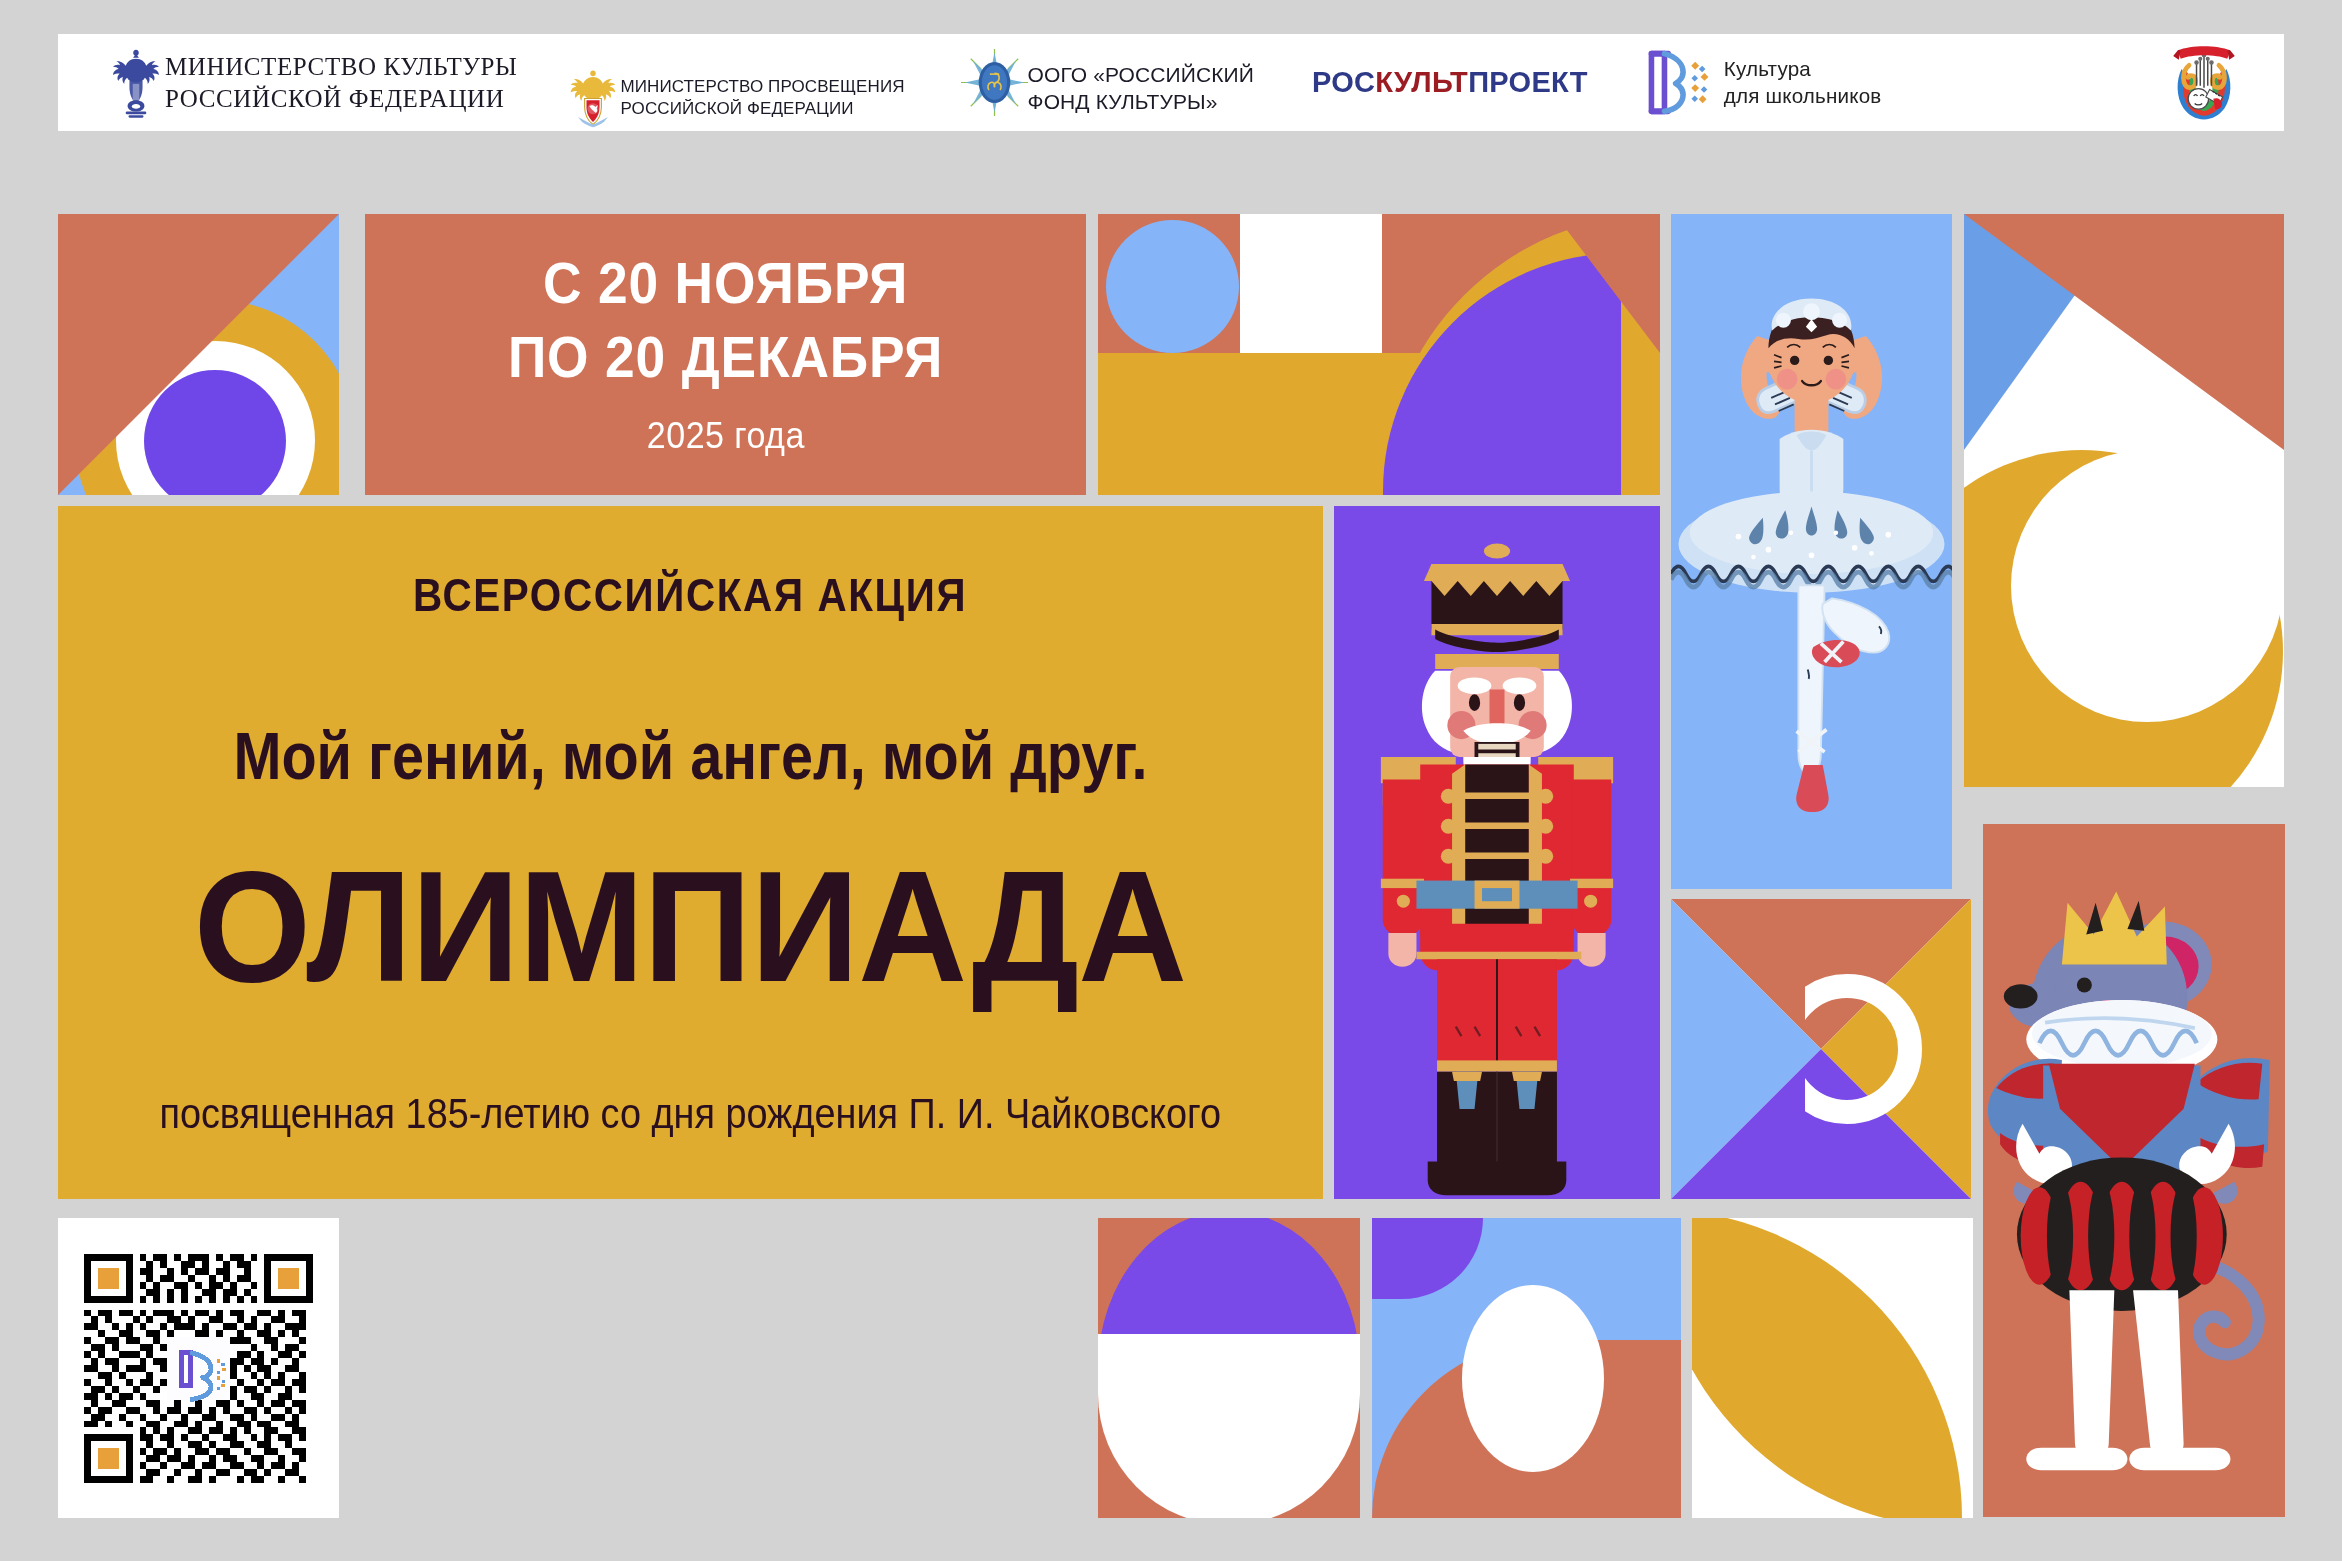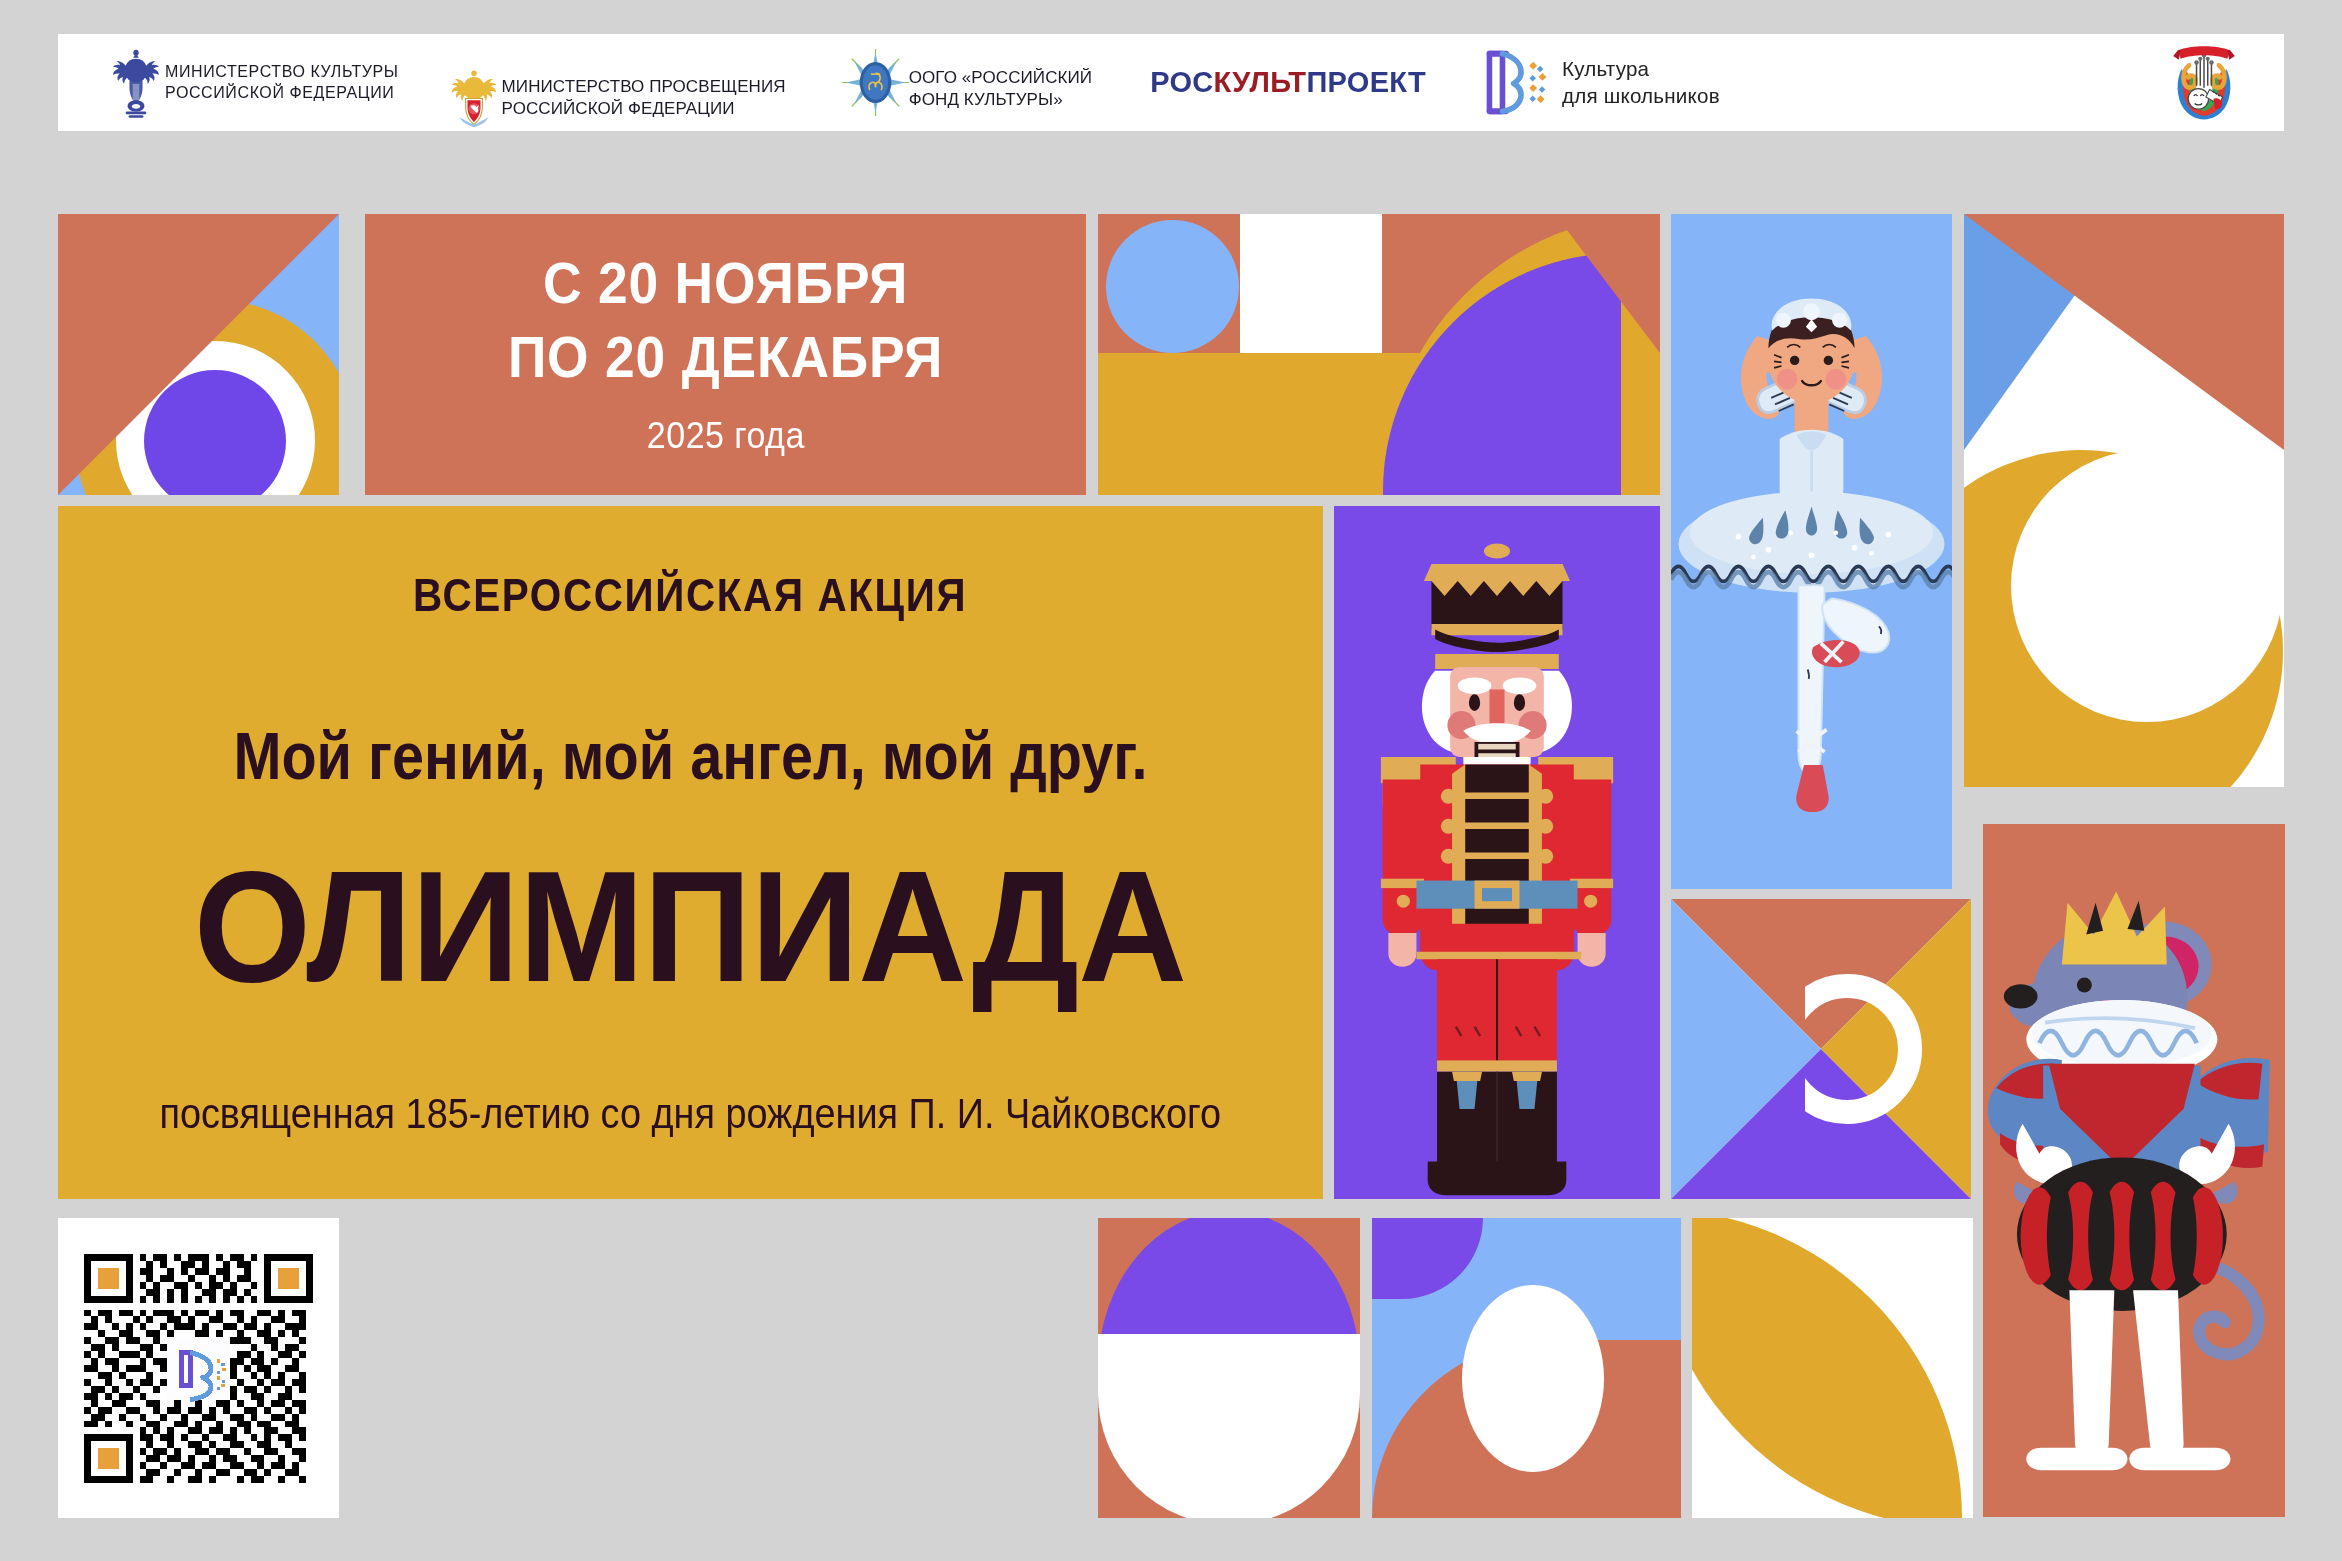--- a/index.html
+++ b/index.html
@@ -18,25 +18,25 @@
     position:absolute;left:58px;top:34px;width:2226px;height:97px;
     background:#ffffff;display:flex;align-items:center;
   }
   .logo{display:flex;align-items:center;height:100%;}
   .logo .emb{flex:0 0 auto;display:block;}
   .logo .txt{
     font-size:18px;line-height:1.28;letter-spacing:0.2px;color:#1b1b28;
     white-space:pre-line;
   }
   .logo1{margin-left:49px;}
-  .logo1 .txt{font-family:Liberation Sans, sans-serif;font-size:16px;letter-spacing:0.6px;}
+  .logo1 .txt{font-family:Liberation Serif, serif;font-size:25px;letter-spacing:0.6px;}
   .logo2{margin-left:47px;margin-top:31px;}
   .logo2 .txt{font-size:17px;letter-spacing:0.1px;}
   .logo3{margin-left:56px;}
-  .logo3 .txt{font-size:17px;letter-spacing:0.1px;margin-top:12px;}
+  .logo3 .txt{font-size:21px;letter-spacing:0.1px;margin-top:12px;}
   .logo4{margin-left:58px;}
   .rkp{font-size:29px;font-weight:700;letter-spacing:0.3px;}
   .rkp .b{color:#2e3a87;}
   .rkp .r{color:#9b1c22;}
   .logo5{margin-left:56px;justify-content:space-between;}
   .logo5 .txt{font-size:20.6px;line-height:1.3;color:#222;margin-left:13px;}
   .logo6{margin-left:auto;margin-right:37px;}
 
   
   .blk{position:absolute;overflow:hidden;}

